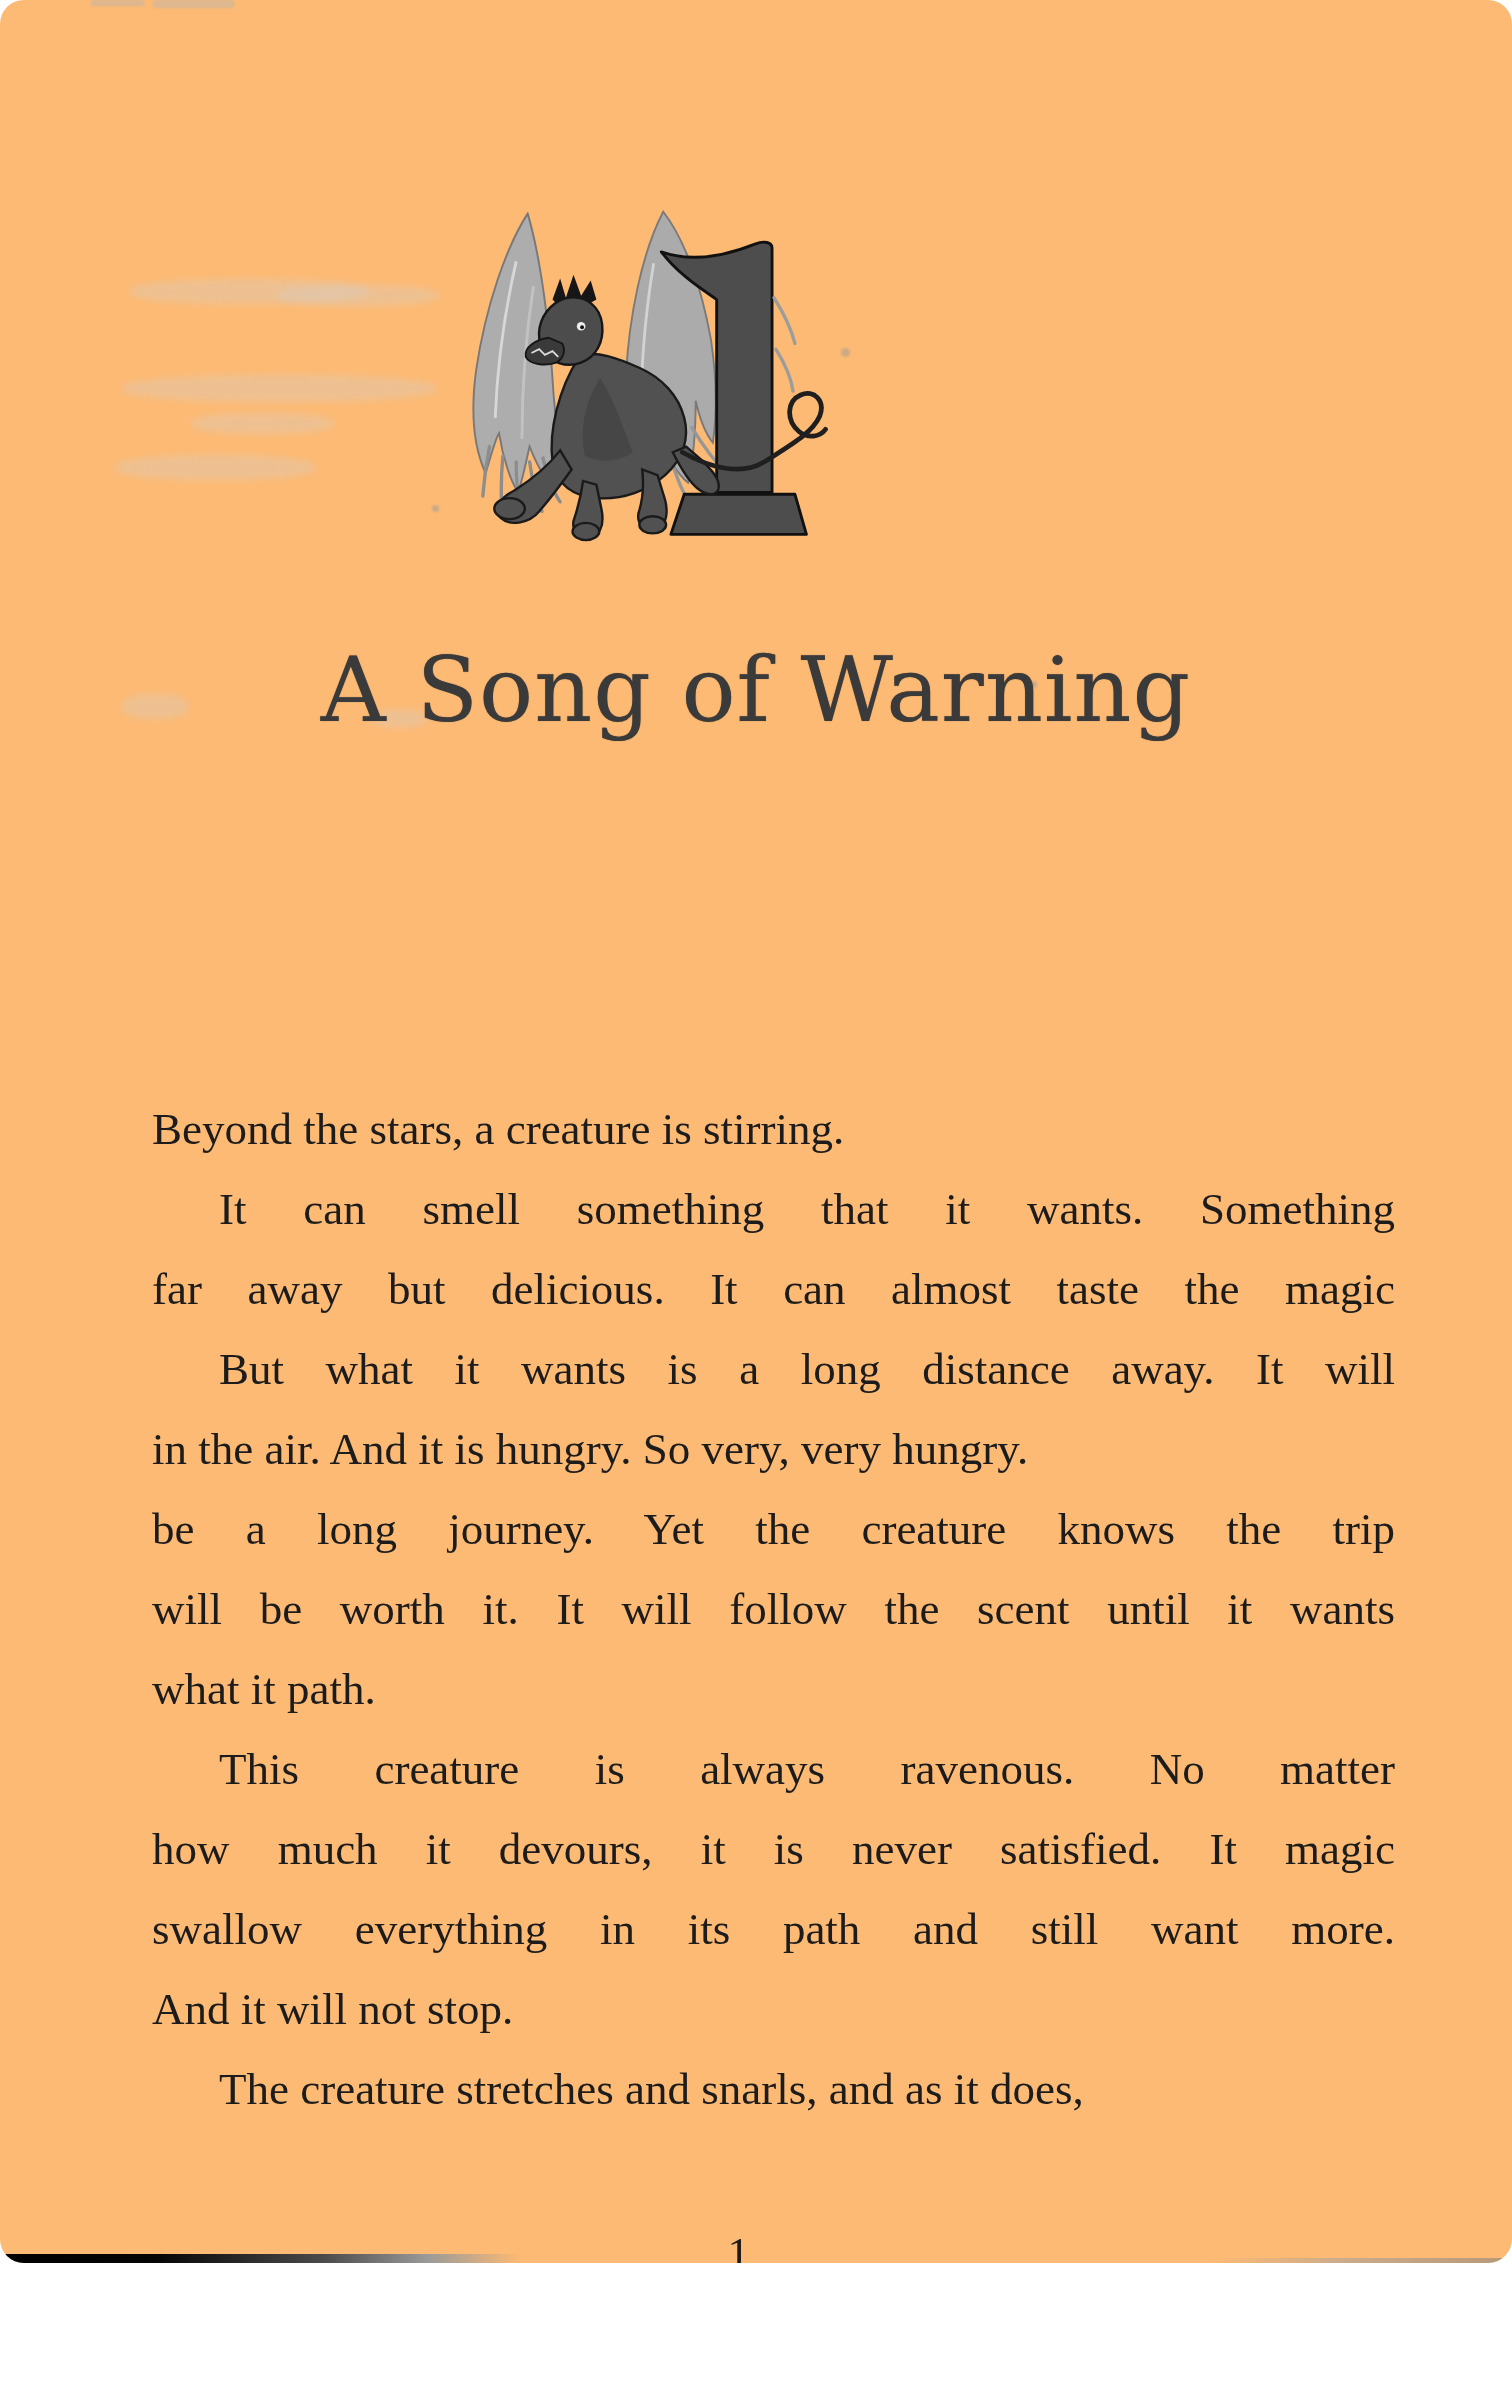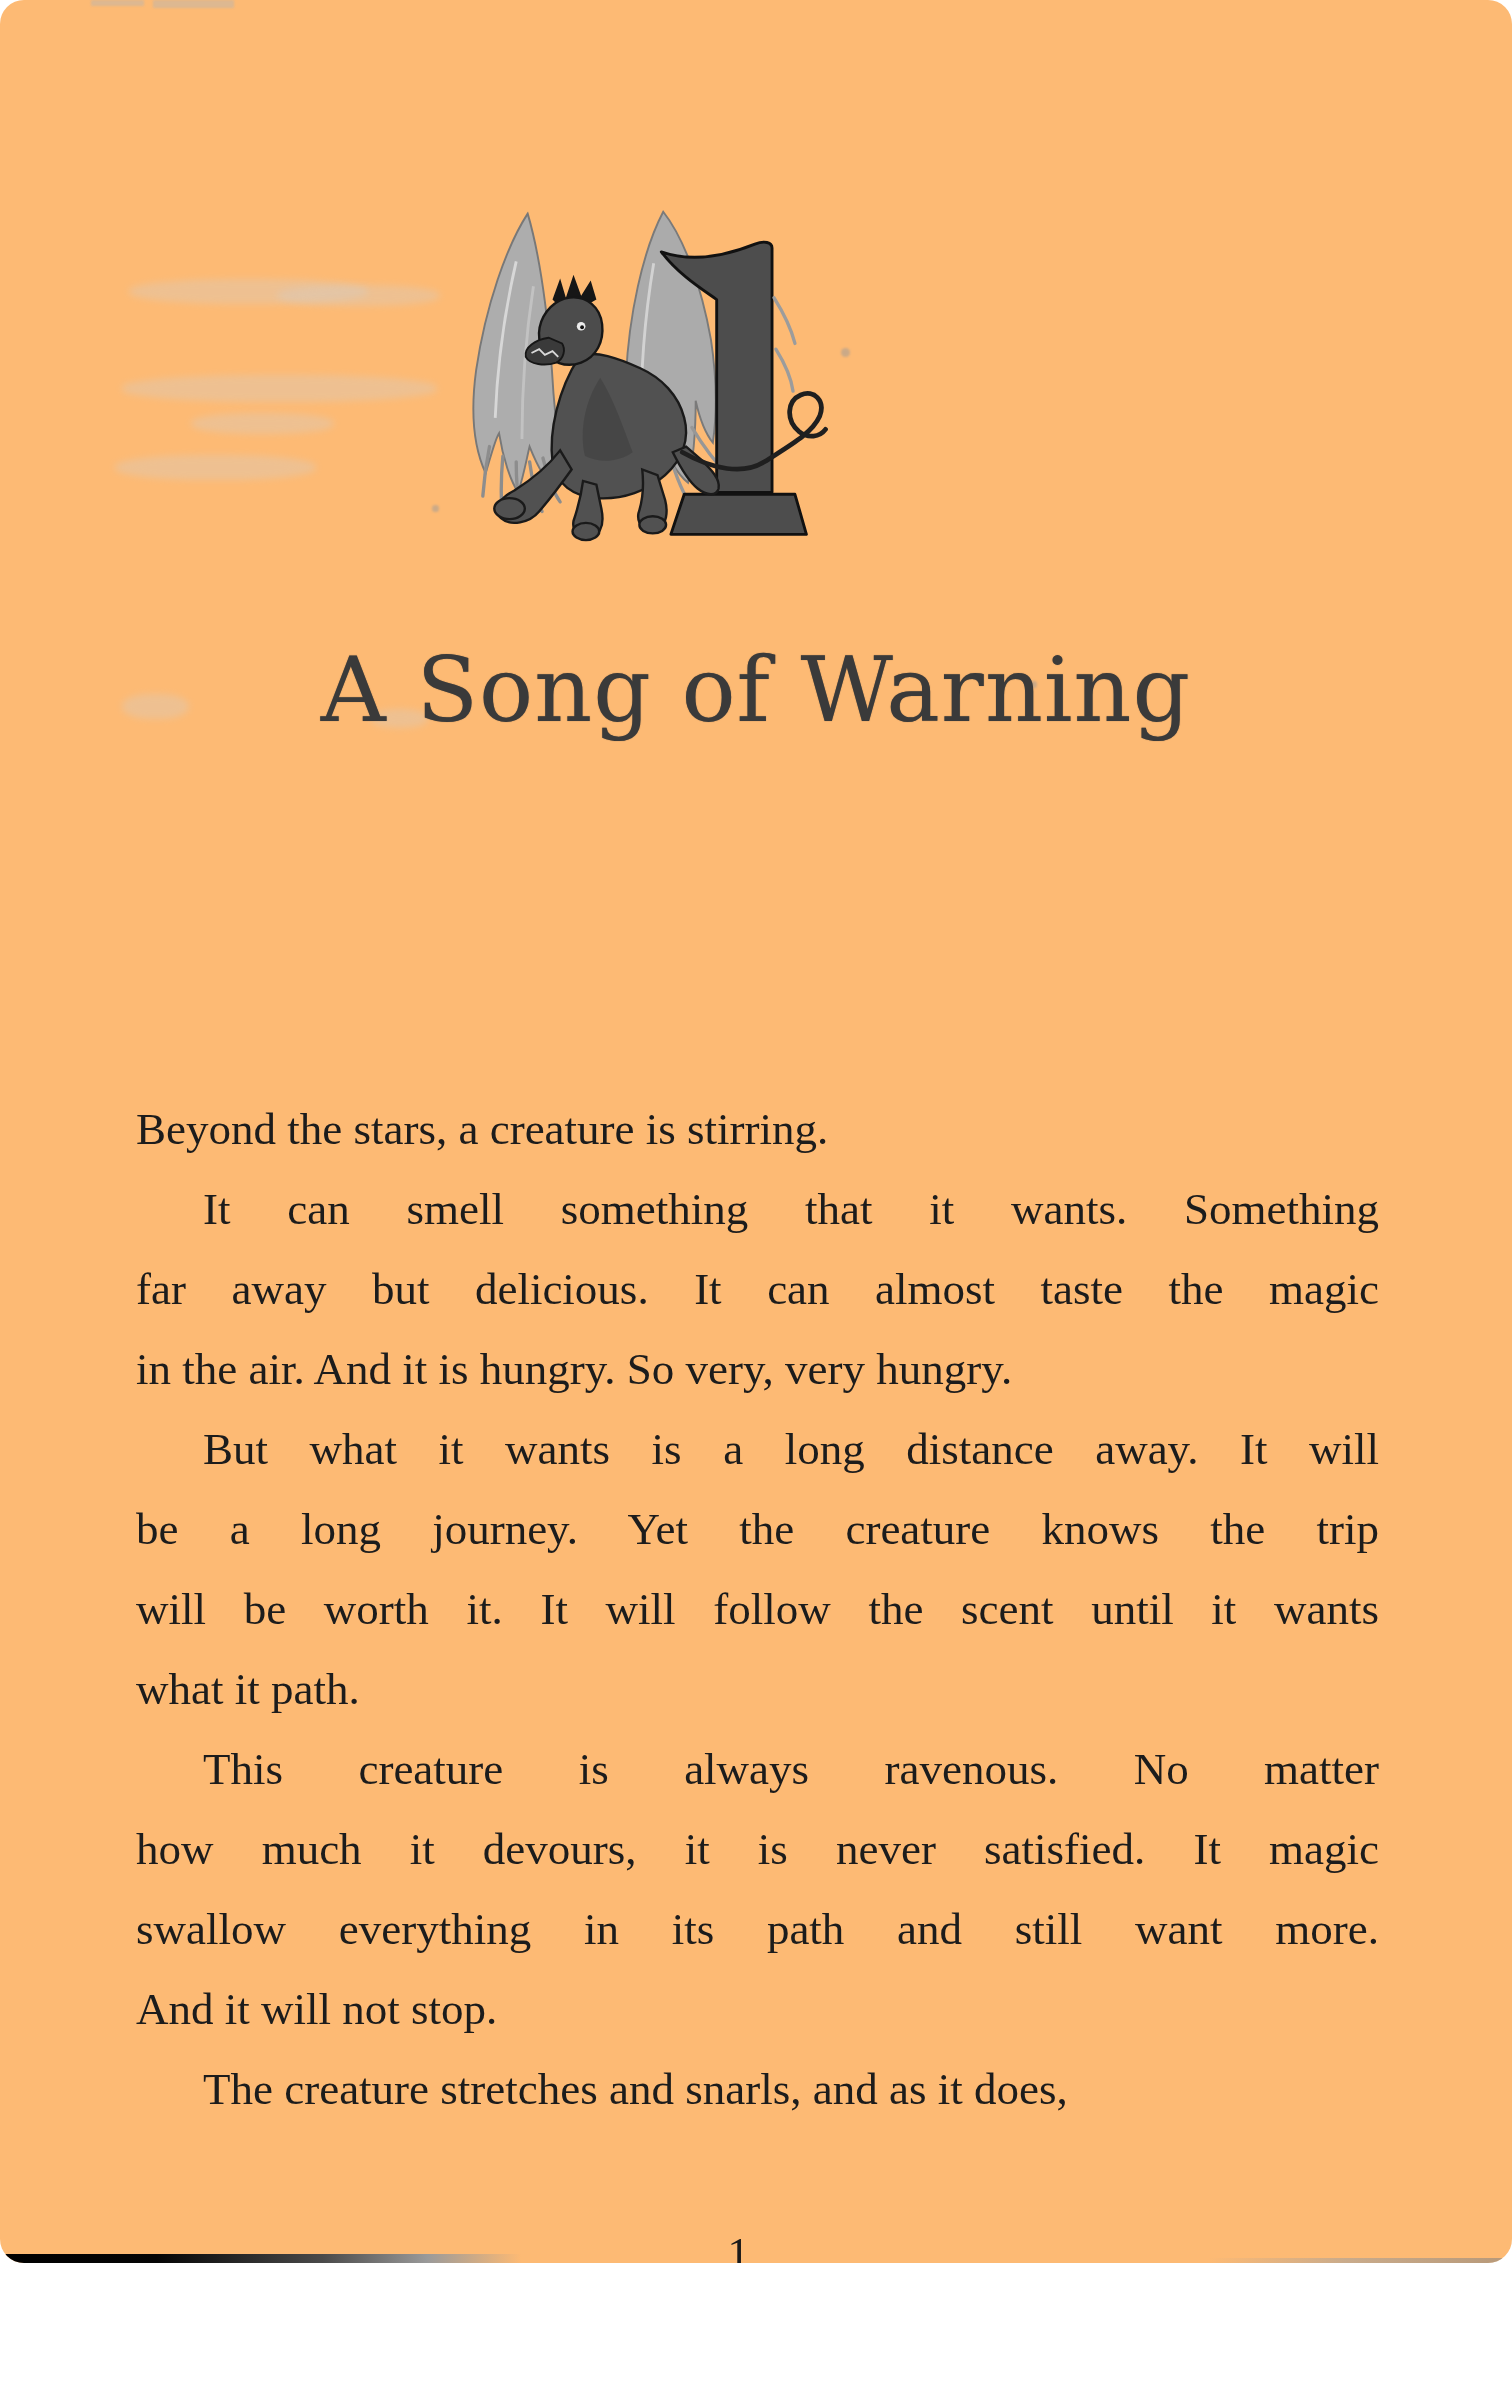--- a/index.html
+++ b/index.html
@@ -18,21 +18,21 @@
     position:absolute;left:0;top:623px;width:1512px;height:134px;
     text-align:center;
     font-family:"DejaVu Serif", serif;
     font-size:90px;line-height:134px;
     color:#3a3a3a;
     letter-spacing:1px;
     text-shadow:0 0 1px rgba(40,40,40,.55);
   }
   
   .body-text{
-    position:absolute;left:136px;top:1089px;width:1243px;
+    position:absolute;left:152px;top:1089px;width:1243px;
     color:#1c1c1c;
     font-family:Liberation Serif, serif;
   }
   .line{
     height:80px;line-height:80px;
     font-size:45px;
     overflow:hidden;
   }
   .line.j{text-align:justify;text-align-last:justify;}
   .line.ind{text-indent:67px;}
@@ -145,22 +145,22 @@
     <path fill="none" stroke="#1f1f1f" stroke-width="5" stroke-linecap="round" d="M236,258 C268,276 300,282 322,268 C350,250 372,238 380,220 C386,204 374,192 360,198
          C346,204 344,224 358,236 C368,244 380,242 386,234"></path>
   </svg>
 
   <div class="chapter-title">A Song of Warning</div>
 
   <div class="body-text">
       <div class="line">Beyond the stars, a creature is stirring.</div>
       <div class="line j ind">It can smell something that it wants. Something</div>
       <div class="line j">far away but delicious. It can almost taste the magic</div>
+      <div class="line j ind">But what it wants is a long distance away. It will</div>
       <div class="line">in the air. And it is hungry. So very, very hungry.</div>
-      <div class="line j ind">But what it wants is a long distance away. It will</div>
       <div class="line j">be a long journey. Yet the creature knows the trip</div>
       <div class="line j">will be worth it. It will follow the scent until it wants</div>
       <div class="line">what it path.</div>
       <div class="line j ind">This creature is always ravenous. No matter</div>
       <div class="line j">how much it devours, it is never satisfied. It magic</div>
       <div class="line j">swallow everything in its path and still want more.</div>
       <div class="line">And it will not stop.</div>
       <div class="line ind">The creature stretches and snarls, and as it does,</div>
     </div>
 

